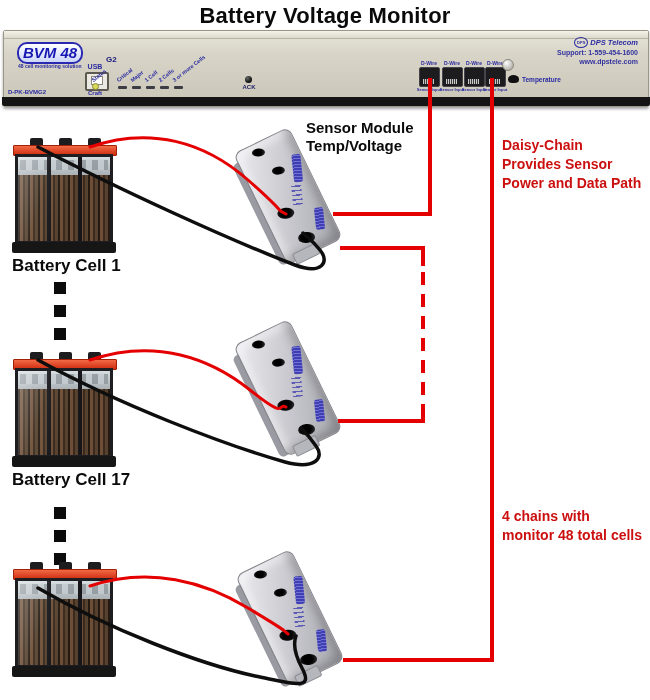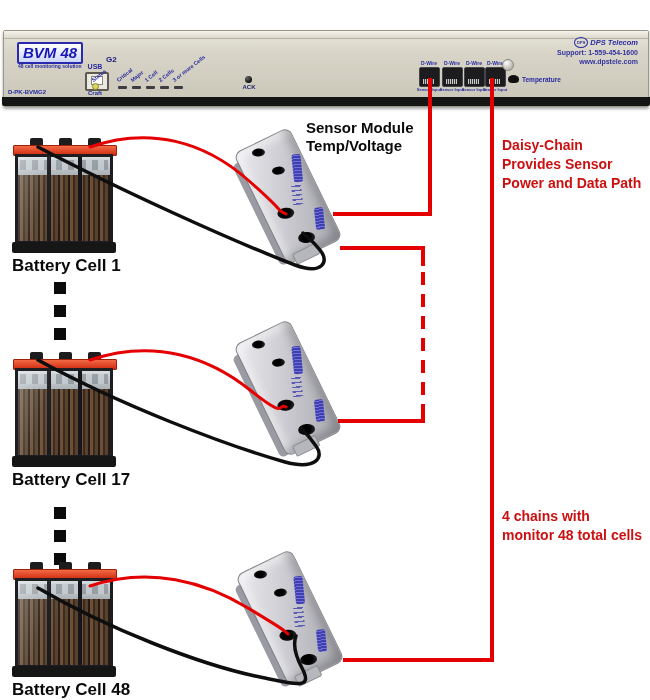--- a/index.html
+++ b/index.html
@@ -14,21 +14,21 @@
 
   
   #device{left:3px;top:30px;width:644px;height:75px;
     background:linear-gradient(180deg,#e7e4d9 0%,#d8d5c8 30%,#c9c6b8 100%);
     border:1px solid #9a9788;border-radius:2px;box-shadow:0 2px 3px rgba(0,0,0,.35);}
   #device-topedge{left:0;top:0;width:100%;height:7px;background:linear-gradient(180deg,#f4f2ea,#ddd9cc);border-bottom:1px solid #b7b4a6;}
   #device-bottomstrip{left:-2px;bottom:0;width:648px;height:9px;background:#151515;border-radius:0 0 2px 2px;}
 
   .blue{color:#2a2aa0;}
   #logo-box{left:13px;top:11px;padding:0 4px 1px 4px;background:linear-gradient(180deg,#ffffff,#ccd6f8);
-    border:2px solid #2a2ab0;border-radius:2px;font-size:15px;font-style:italic;font-weight:800;color:#1717b4;line-height:17px;}
+    border:2px solid #2a2ab0;border-radius:10px;font-size:15px;font-style:italic;font-weight:800;color:#1717b4;line-height:17px;}
   #logo-gen{left:64px;top:24px;font-size:8px;font-weight:bold;color:#15157a;padding-left:38px;}
   #tagline{left:14px;top:32px;font-size:5px;font-weight:bold;}
   #partnum{left:4px;top:58px;font-size:6px;font-weight:bold;}
 
   #usb-label{left:78px;top:32px;width:26px;text-align:center;font-size:7px;font-weight:bold;}
   #usb-port{left:81px;top:41px;width:20px;height:15px;background:#ece9e2;border:2px solid #5c5a50;border-radius:2px;}
   #usb-port .usb-inner{position:absolute;left:4px;top:2px;width:10px;height:7px;background:#fff;border:1px solid #8a887c;}
   #craft-label{left:76px;top:59px;width:30px;text-align:center;font-size:6px;font-weight:bold;}
 
   .led-label{font-size:5.5px;font-weight:bold;color:#2a2aa0;white-space:nowrap;transform:rotate(-38deg);transform-origin:0 100%;}
@@ -97,20 +97,21 @@
   .wire-red{stroke:#e40000;stroke-width:4;fill:none;}
   .wire-red-thin{stroke:#e40000;stroke-width:3;fill:none;stroke-linecap:round;}
   .wire-red-dash{stroke:#e40000;stroke-width:4;fill:none;stroke-dasharray:13 9;}
   .wire-black{stroke:#0e0e0e;stroke-width:3.5;fill:none;stroke-linecap:round;}
 </style>
 </head>
 <body>
 
 <div id="stage">
 
+  <div id="title" class="abs">Battery Voltage Monitor</div>
 
   <div id="device" class="abs">
     <div id="device-topedge" class="abs"></div>
 
     <div id="logo-box" class="abs">
       <span>BVM 48</span>
     </div>
     <span id="logo-gen" class="abs">G2</span>
     <div id="tagline" class="abs blue">48 cell monitoring solution</div>
     <div id="partnum" class="abs blue">D-PK-BVMG2</div>
@@ -226,21 +227,20 @@
     <div class="bat-cap"></div>
     <div class="bat-body">
       <div class="bat-top"></div>
       <div class="bat-plates"></div>
       <div class="bat-div d1"></div>
       <div class="bat-div d2"></div>
       <div class="bat-shine"></div>
     </div>
     <div class="bat-base"></div>
   </div>
-  <div class="bat-label abs" style="top:680px;">Battery Cell 48</div>
 
   <div class="module abs" style="left:257px;top:134px;">
     <div class="mod-side"></div>
     <div class="mod-body">
       <div class="hole" style="left:16px;top:5px;"></div>
       <div class="hole" style="left:26px;top:30px;"></div>
       <div class="hole big" style="left:12px;top:70px;"></div>
       <div class="hole big" style="left:20px;top:101px;"></div>
       <div class="sticker" style="left:46px;top:26px;height:28px;"></div>
       <div class="sticker" style="left:44px;top:84px;height:22px;"></div>

